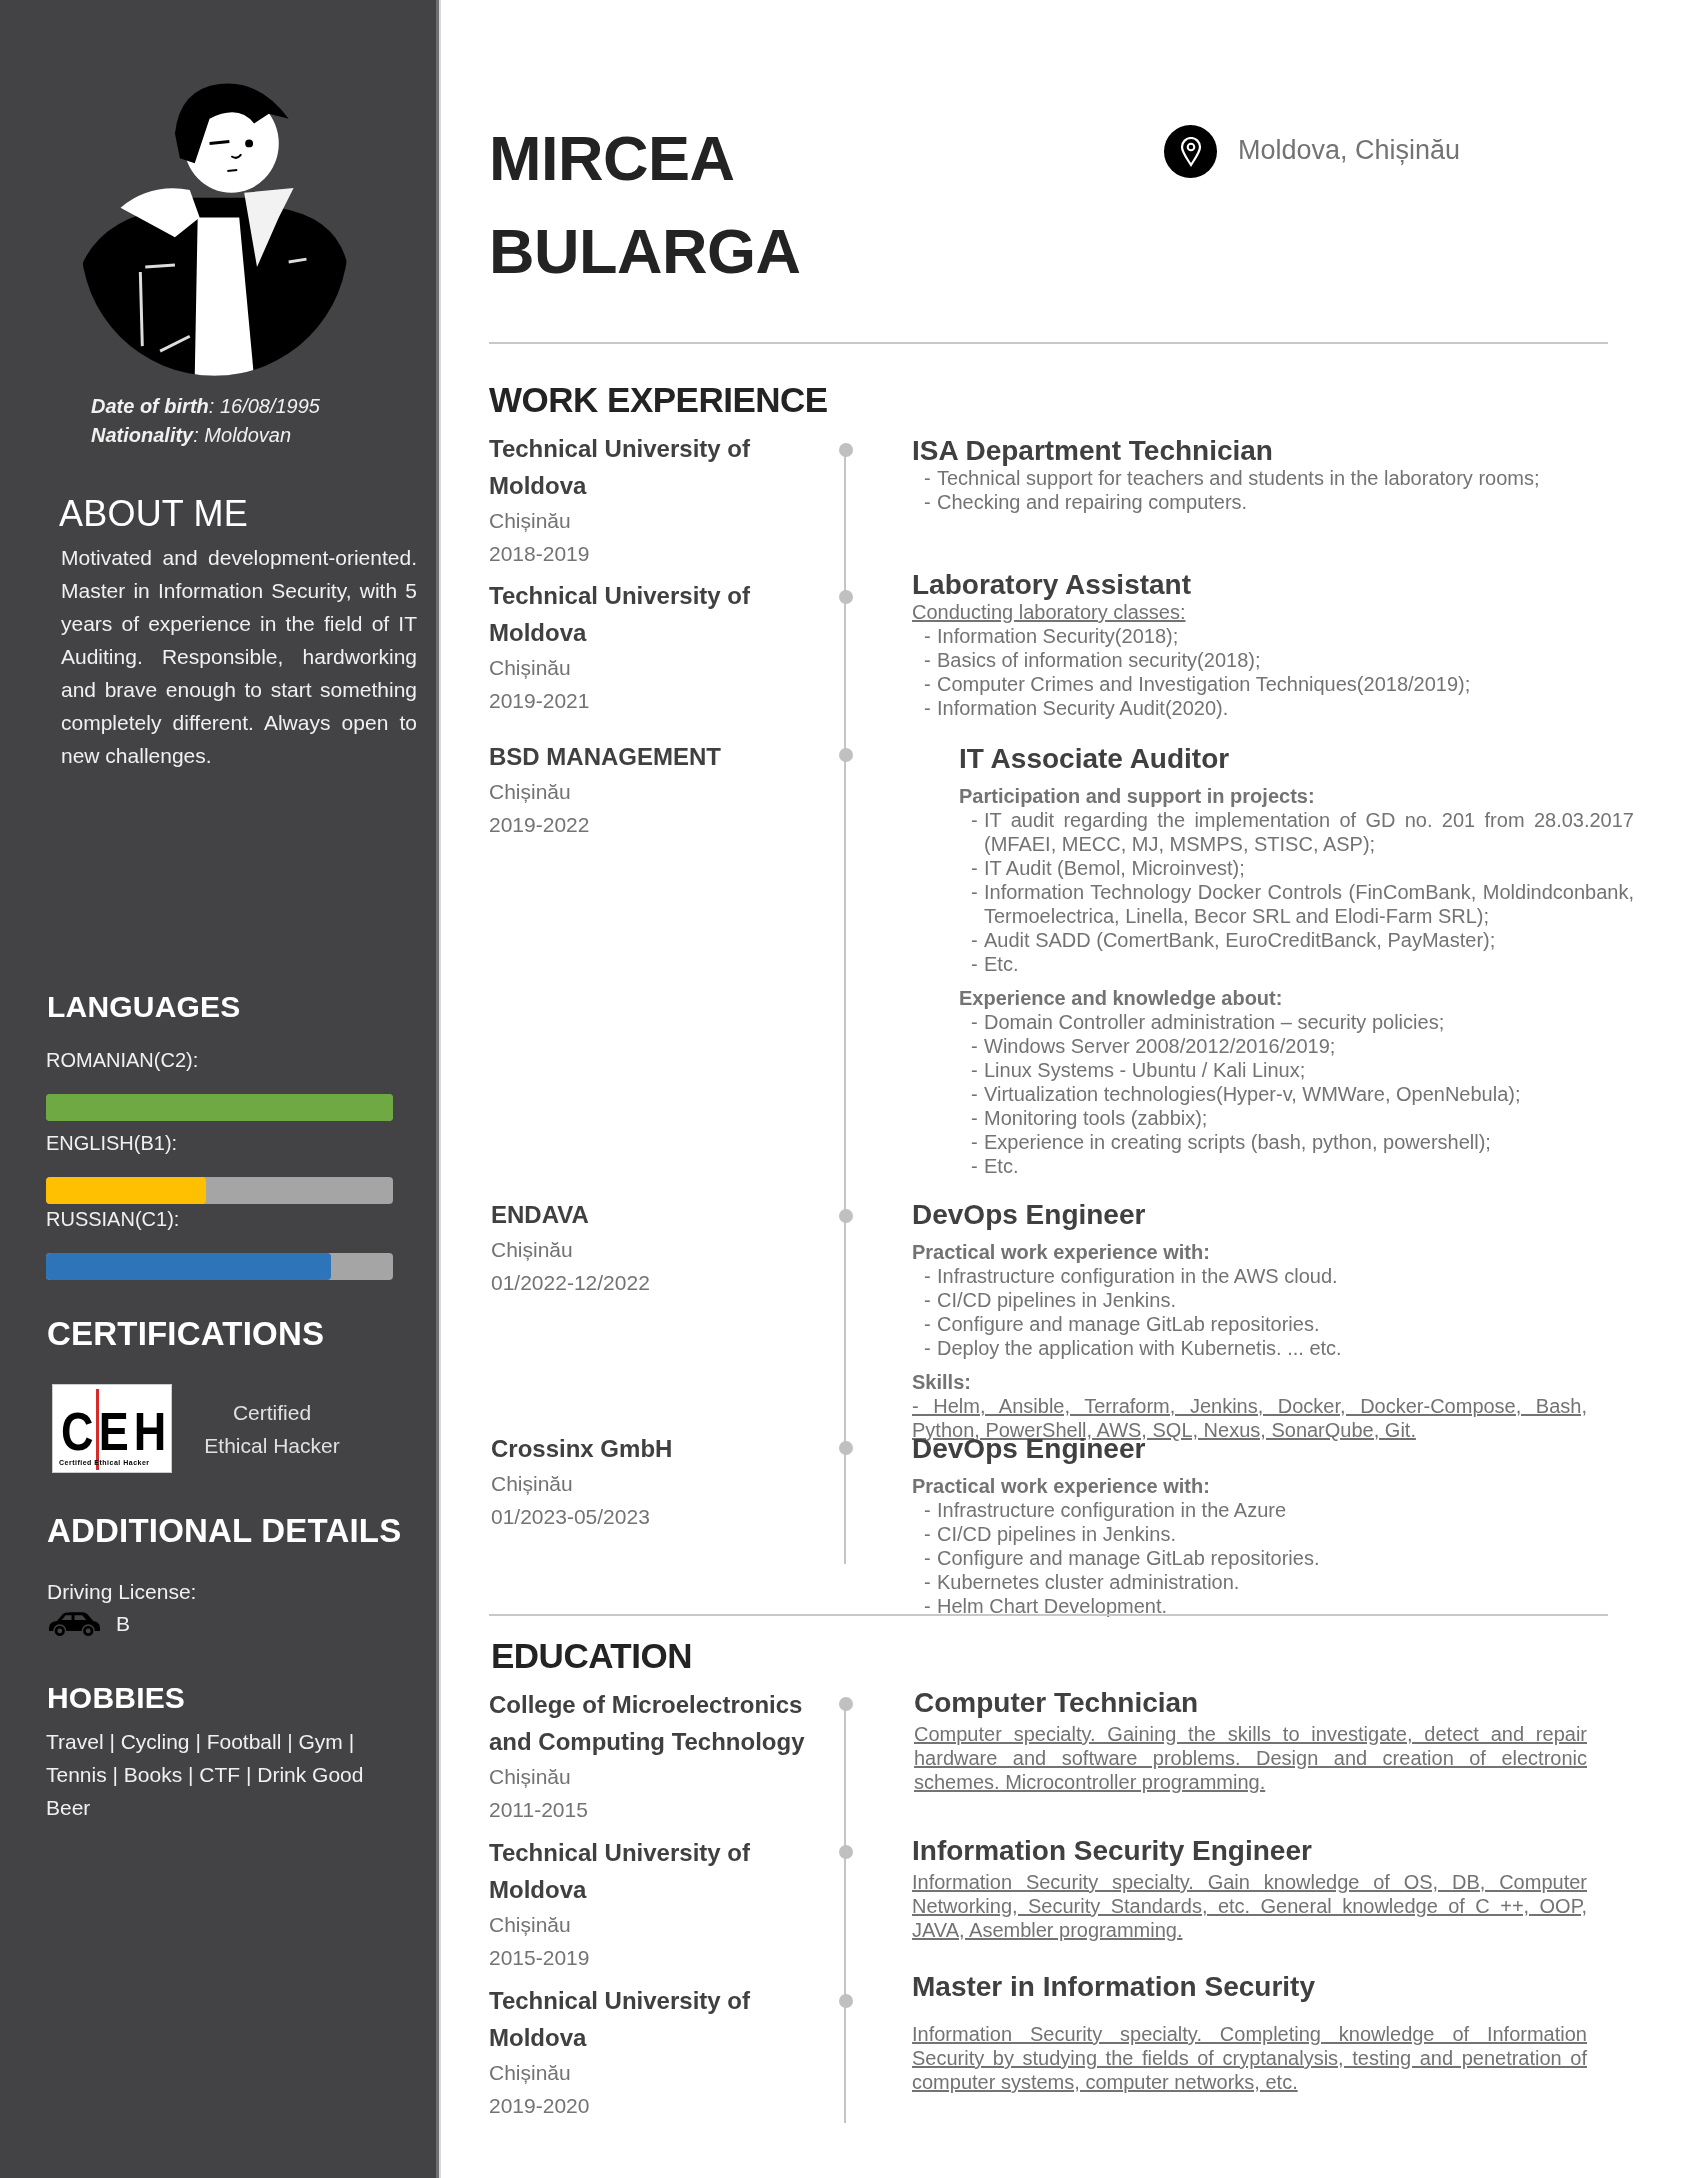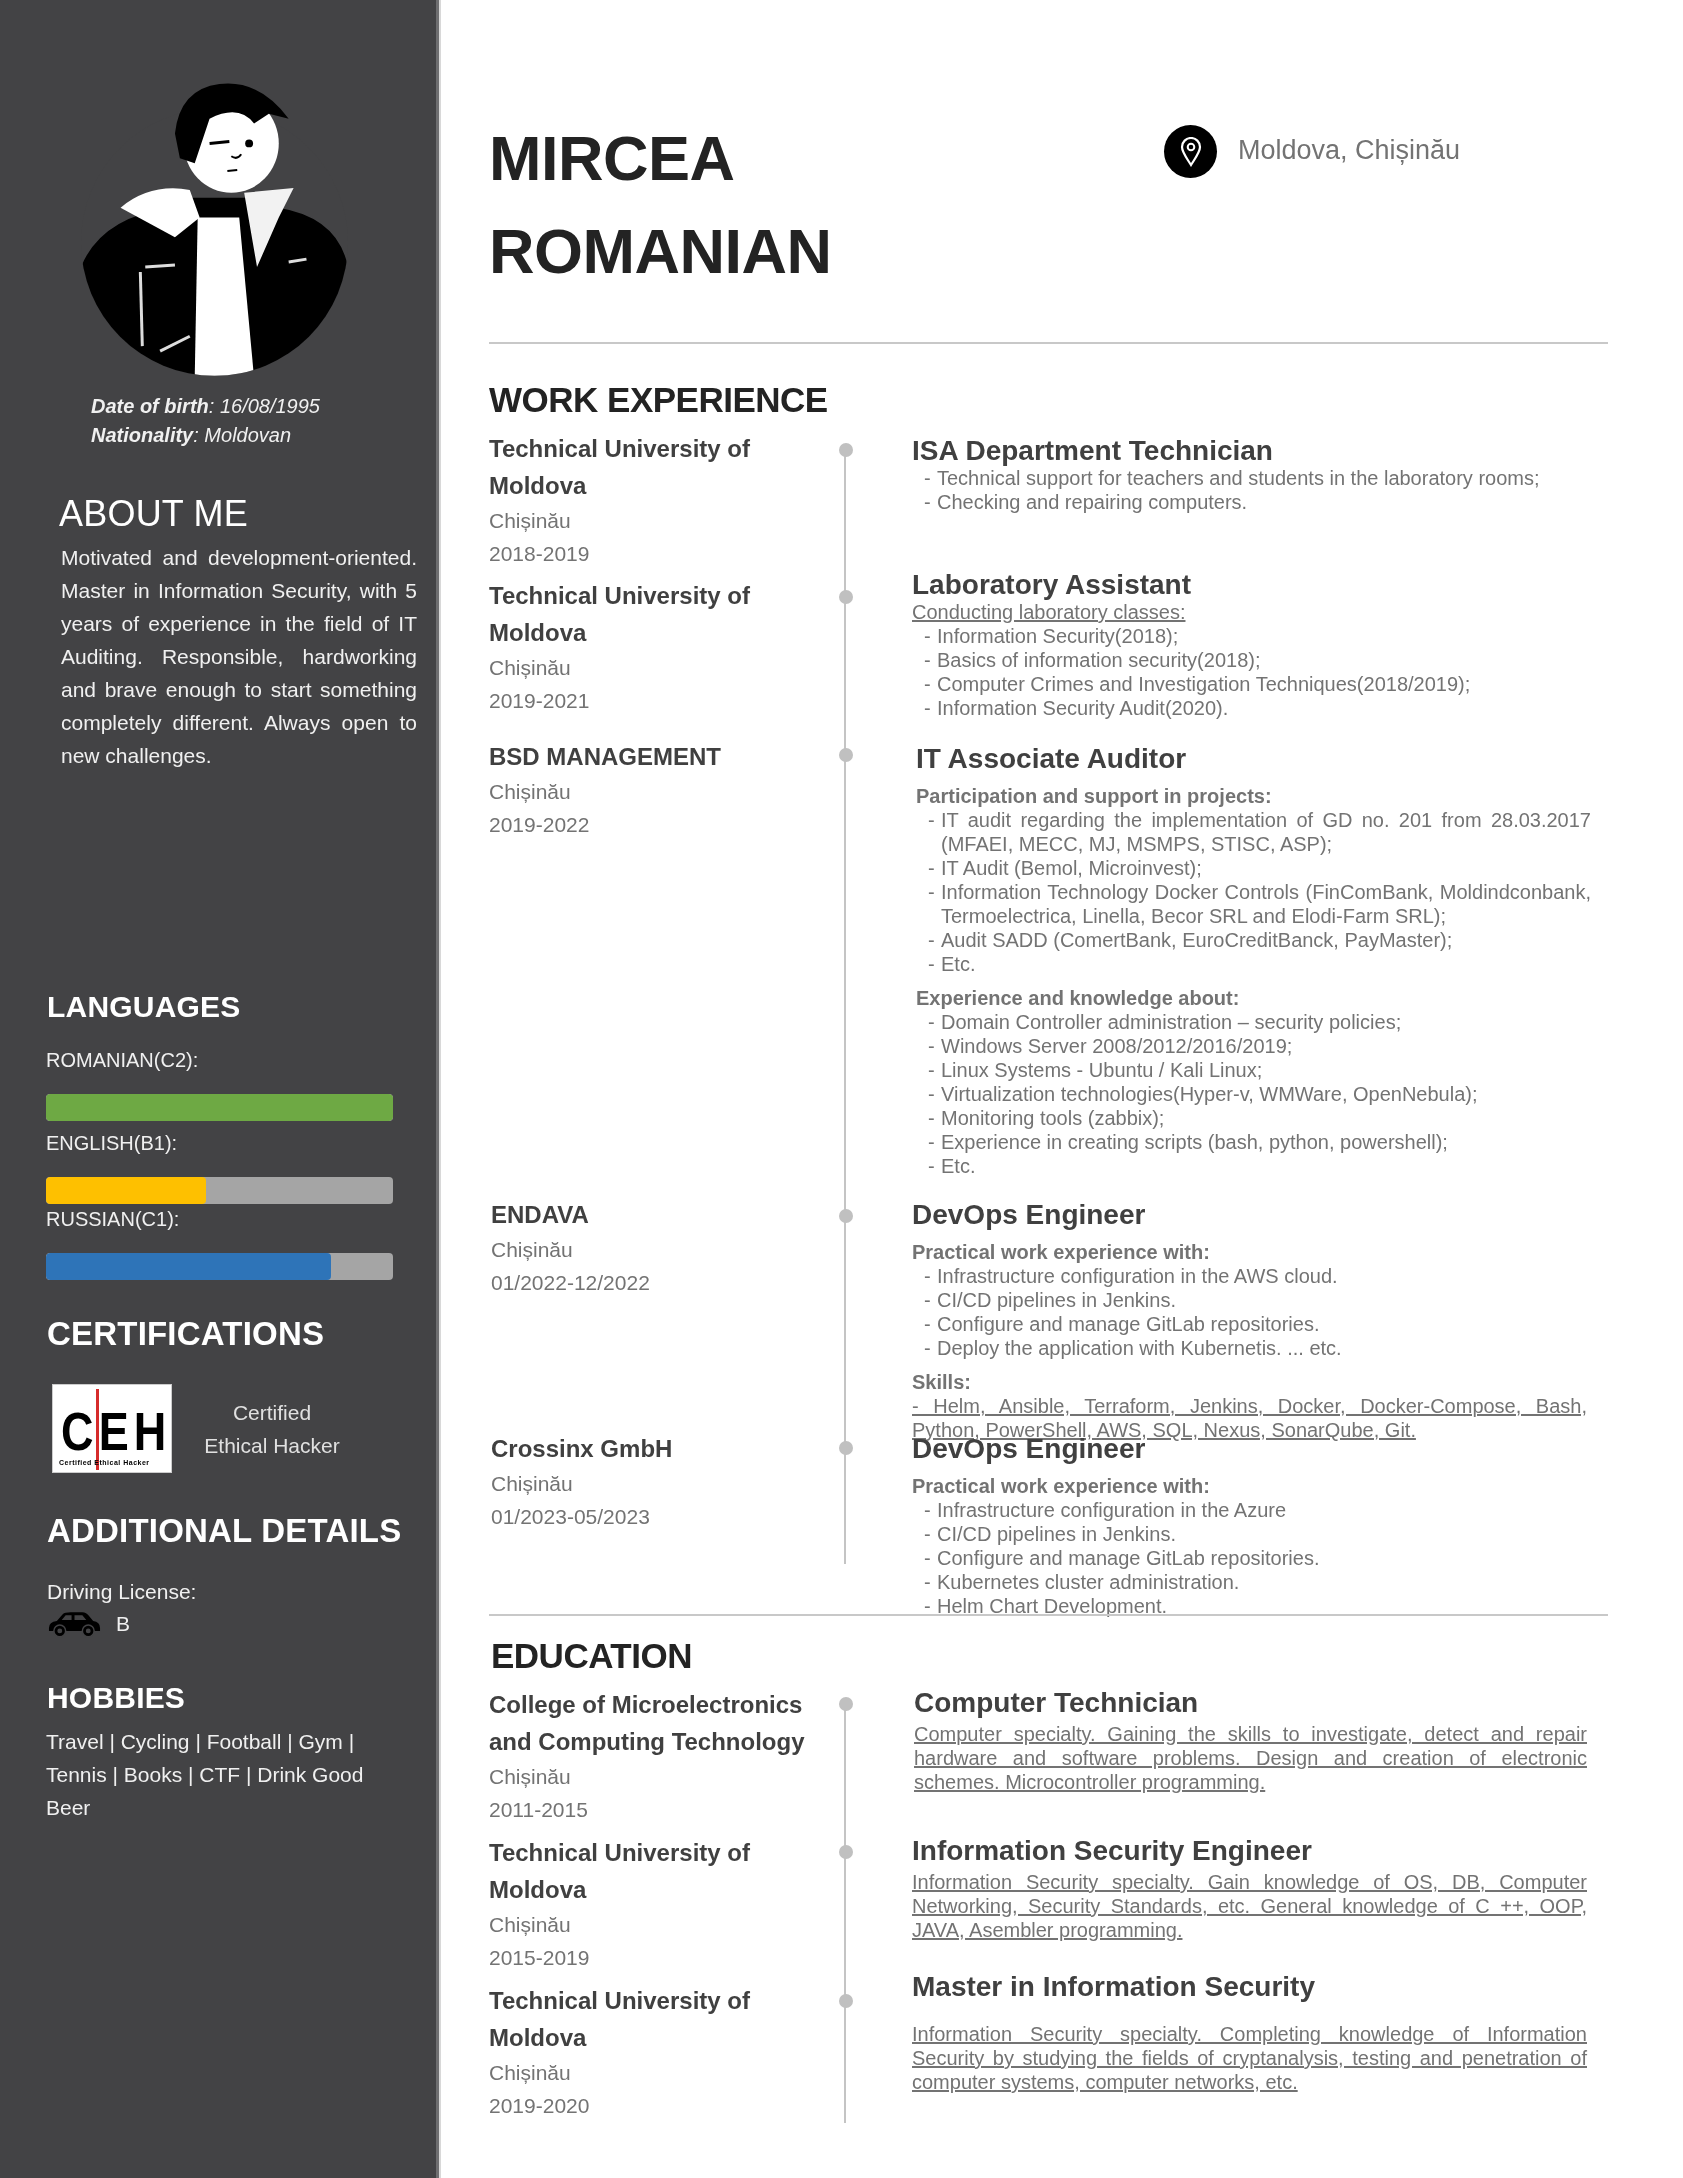--- a/index.html
+++ b/index.html
@@ -137,21 +137,21 @@
     </svg>
     <span>B</span>
   </div>
 
   <div class="side-h hob-h">HOBBIES</div>
   <div class="hob-text">Travel | Cycling | Football | Gym | Tennis | Books | CTF | Drink Good Beer</div>
 </div>
 
 <div class="name">
   <div>MIRCEA</div>
-  <div>ROMANIAN</div>
+  <div>BULARGA</div>
 </div>
 <div class="loc-icon">
   <svg width="22" height="30" viewBox="0 0 22 30">
     <path d="M11 28 C6 20 2 15 2 10 A9 9 0 0 1 20 10 C20 15 16 20 11 28 Z" fill="none" stroke="#fff" stroke-width="2.2"></path>
     <circle cx="11" cy="10" r="3.3" fill="none" stroke="#fff" stroke-width="2"></circle>
   </svg>
 </div>
 <div class="loc-text">Moldova, Chișinău</div>
 
 <div class="hr" style="top:342px"></div>
@@ -203,21 +203,21 @@
       <span class="t">Information Security Audit(2020).</span>
     </div>
 </div>
 
 <div class="dot" style="top:748px"></div>
 <div class="entry-left" style="top:738px">
   <div class="org">BSD MANAGEMENT</div>
   <div class="meta">Chișinău</div>
   <div class="meta">2019-2022</div>
 </div>
-<div class="entry-right" style="top:744px; left:916px">
+<div class="entry-right" style="top:744px; left:959px">
   <div class="role">IT Associate Auditor</div>
   <div class="sub">Participation and support in projects:</div>
   <div class="bul">
       <span class="d">-</span>
       <span class="t">IT audit regarding the implementation of GD no. 201 from 28.03.2017 (MFAEI, MECC, MJ, MSMPS, STISC, ASP);</span>
     </div>
   <div class="bul">
       <span class="d">-</span>
       <span class="t">IT Audit (Bemol, Microinvest);</span>
     </div>

